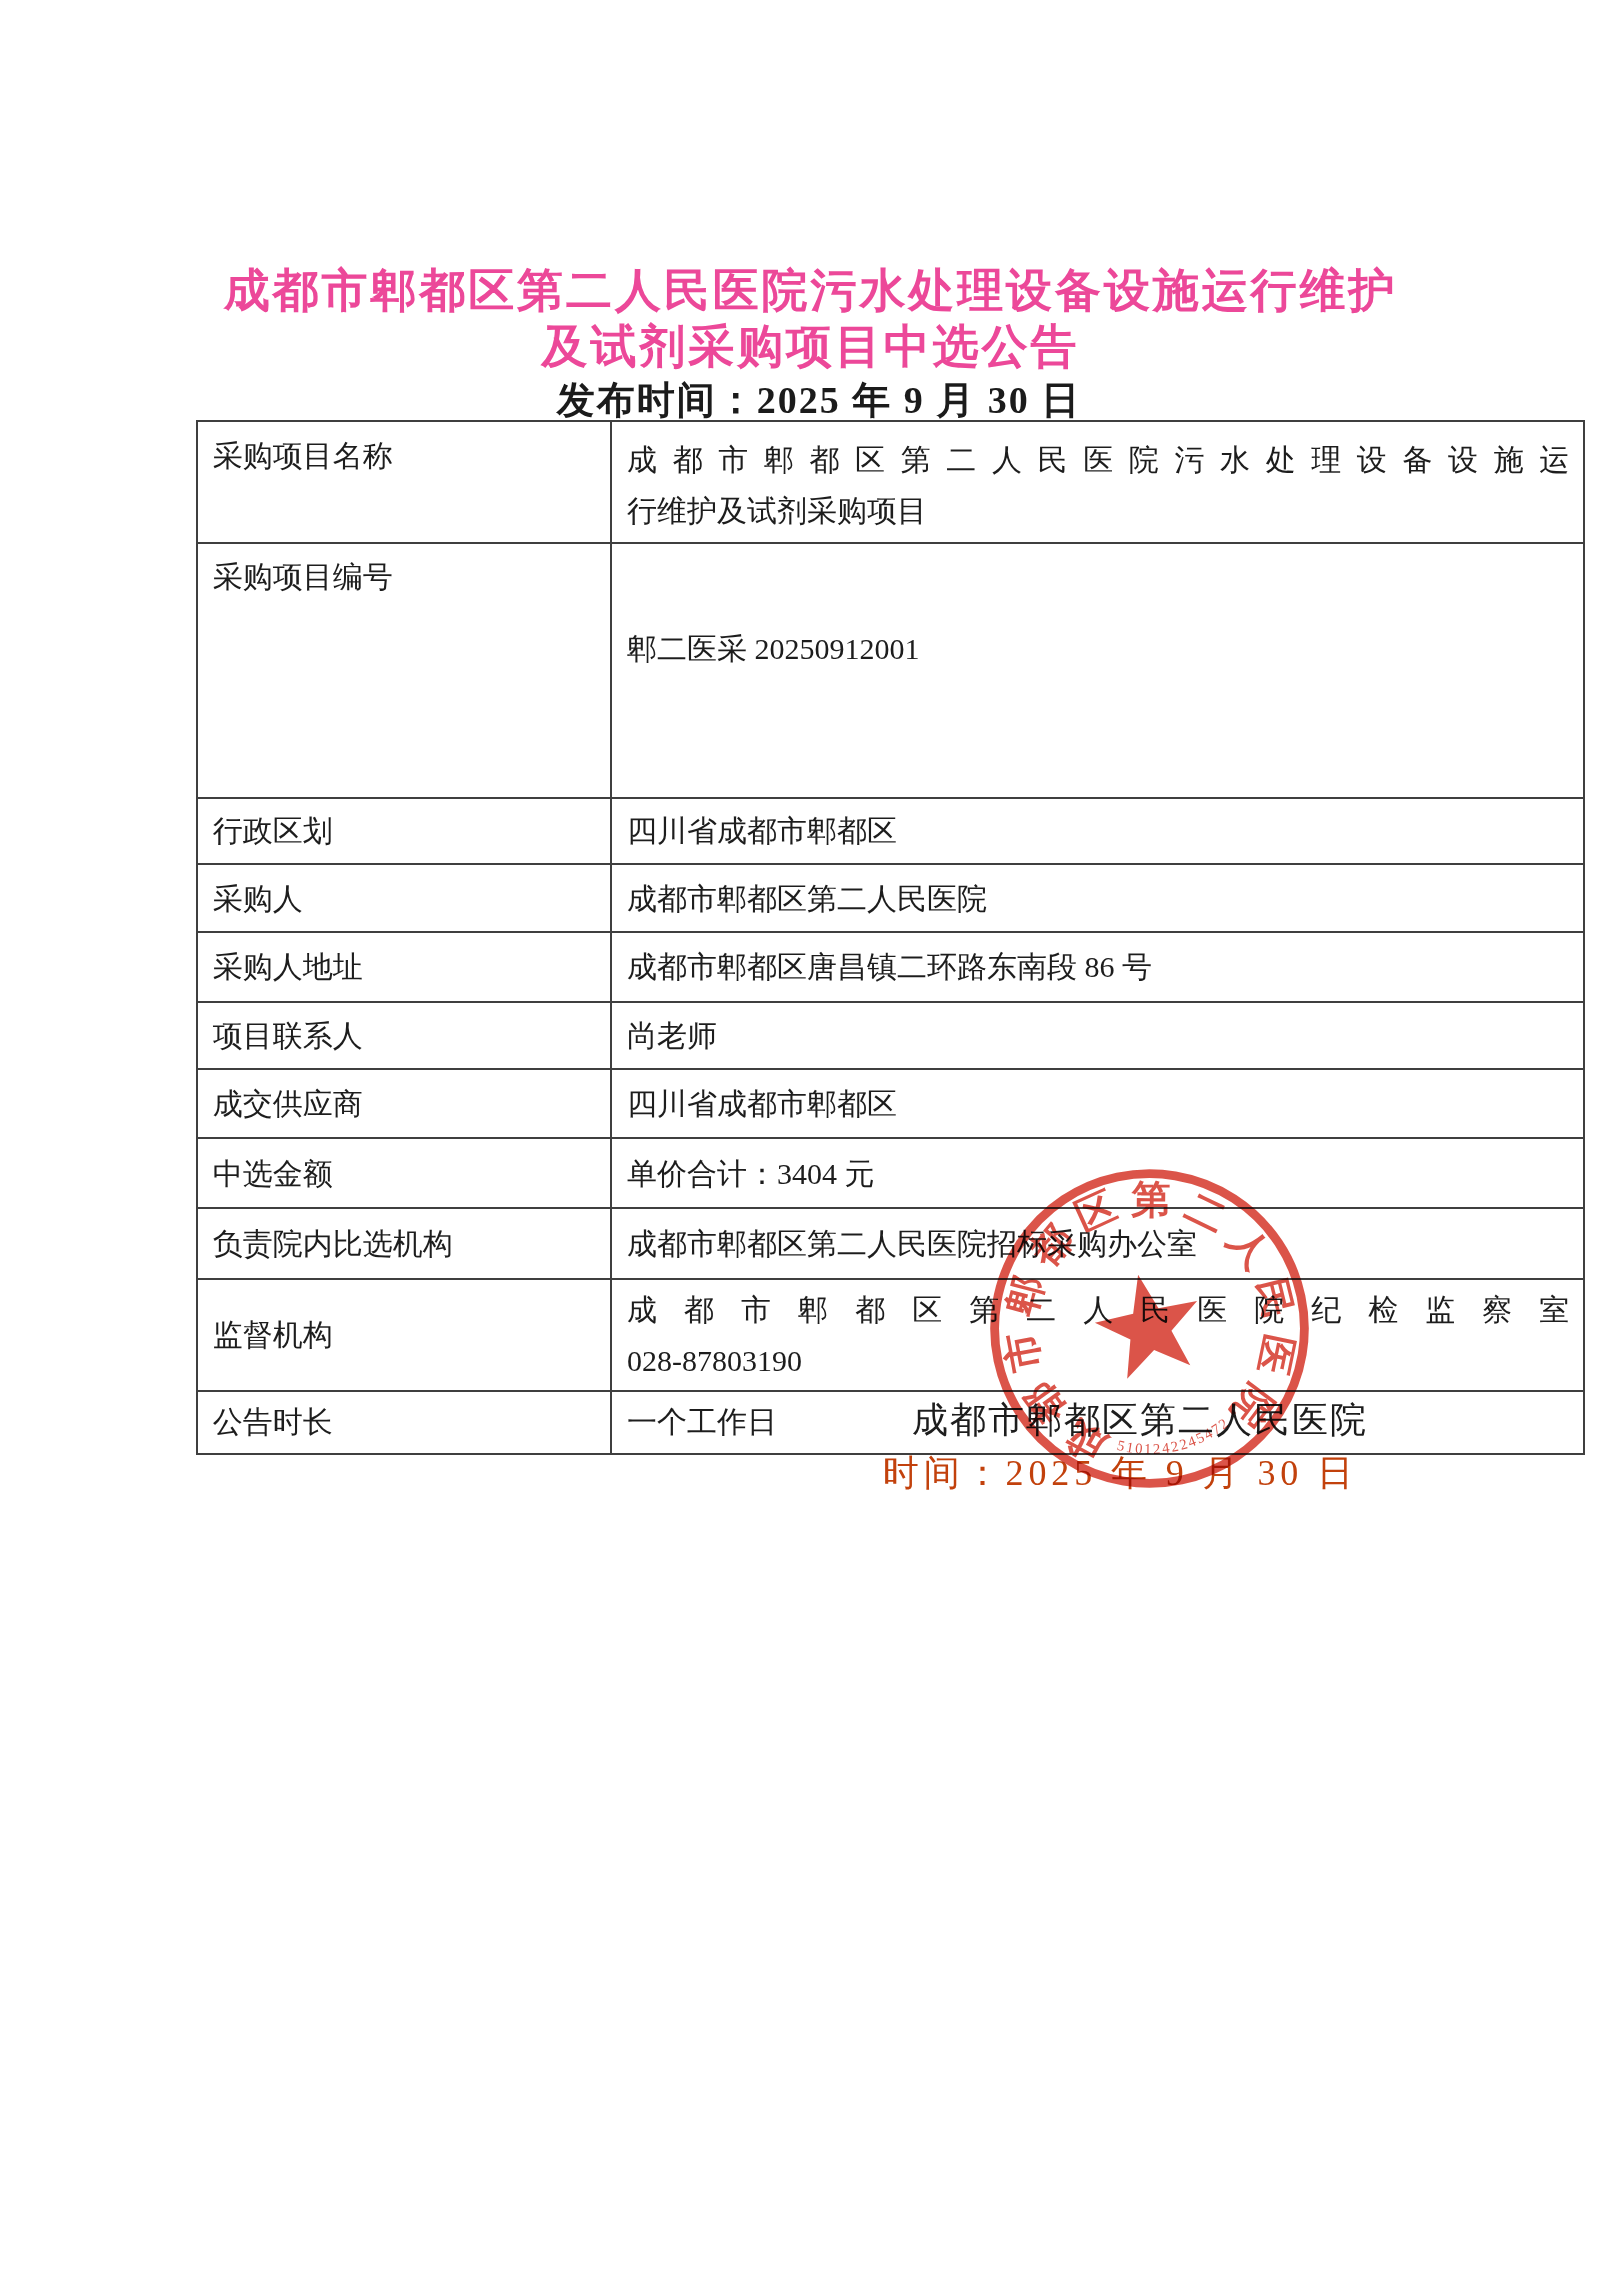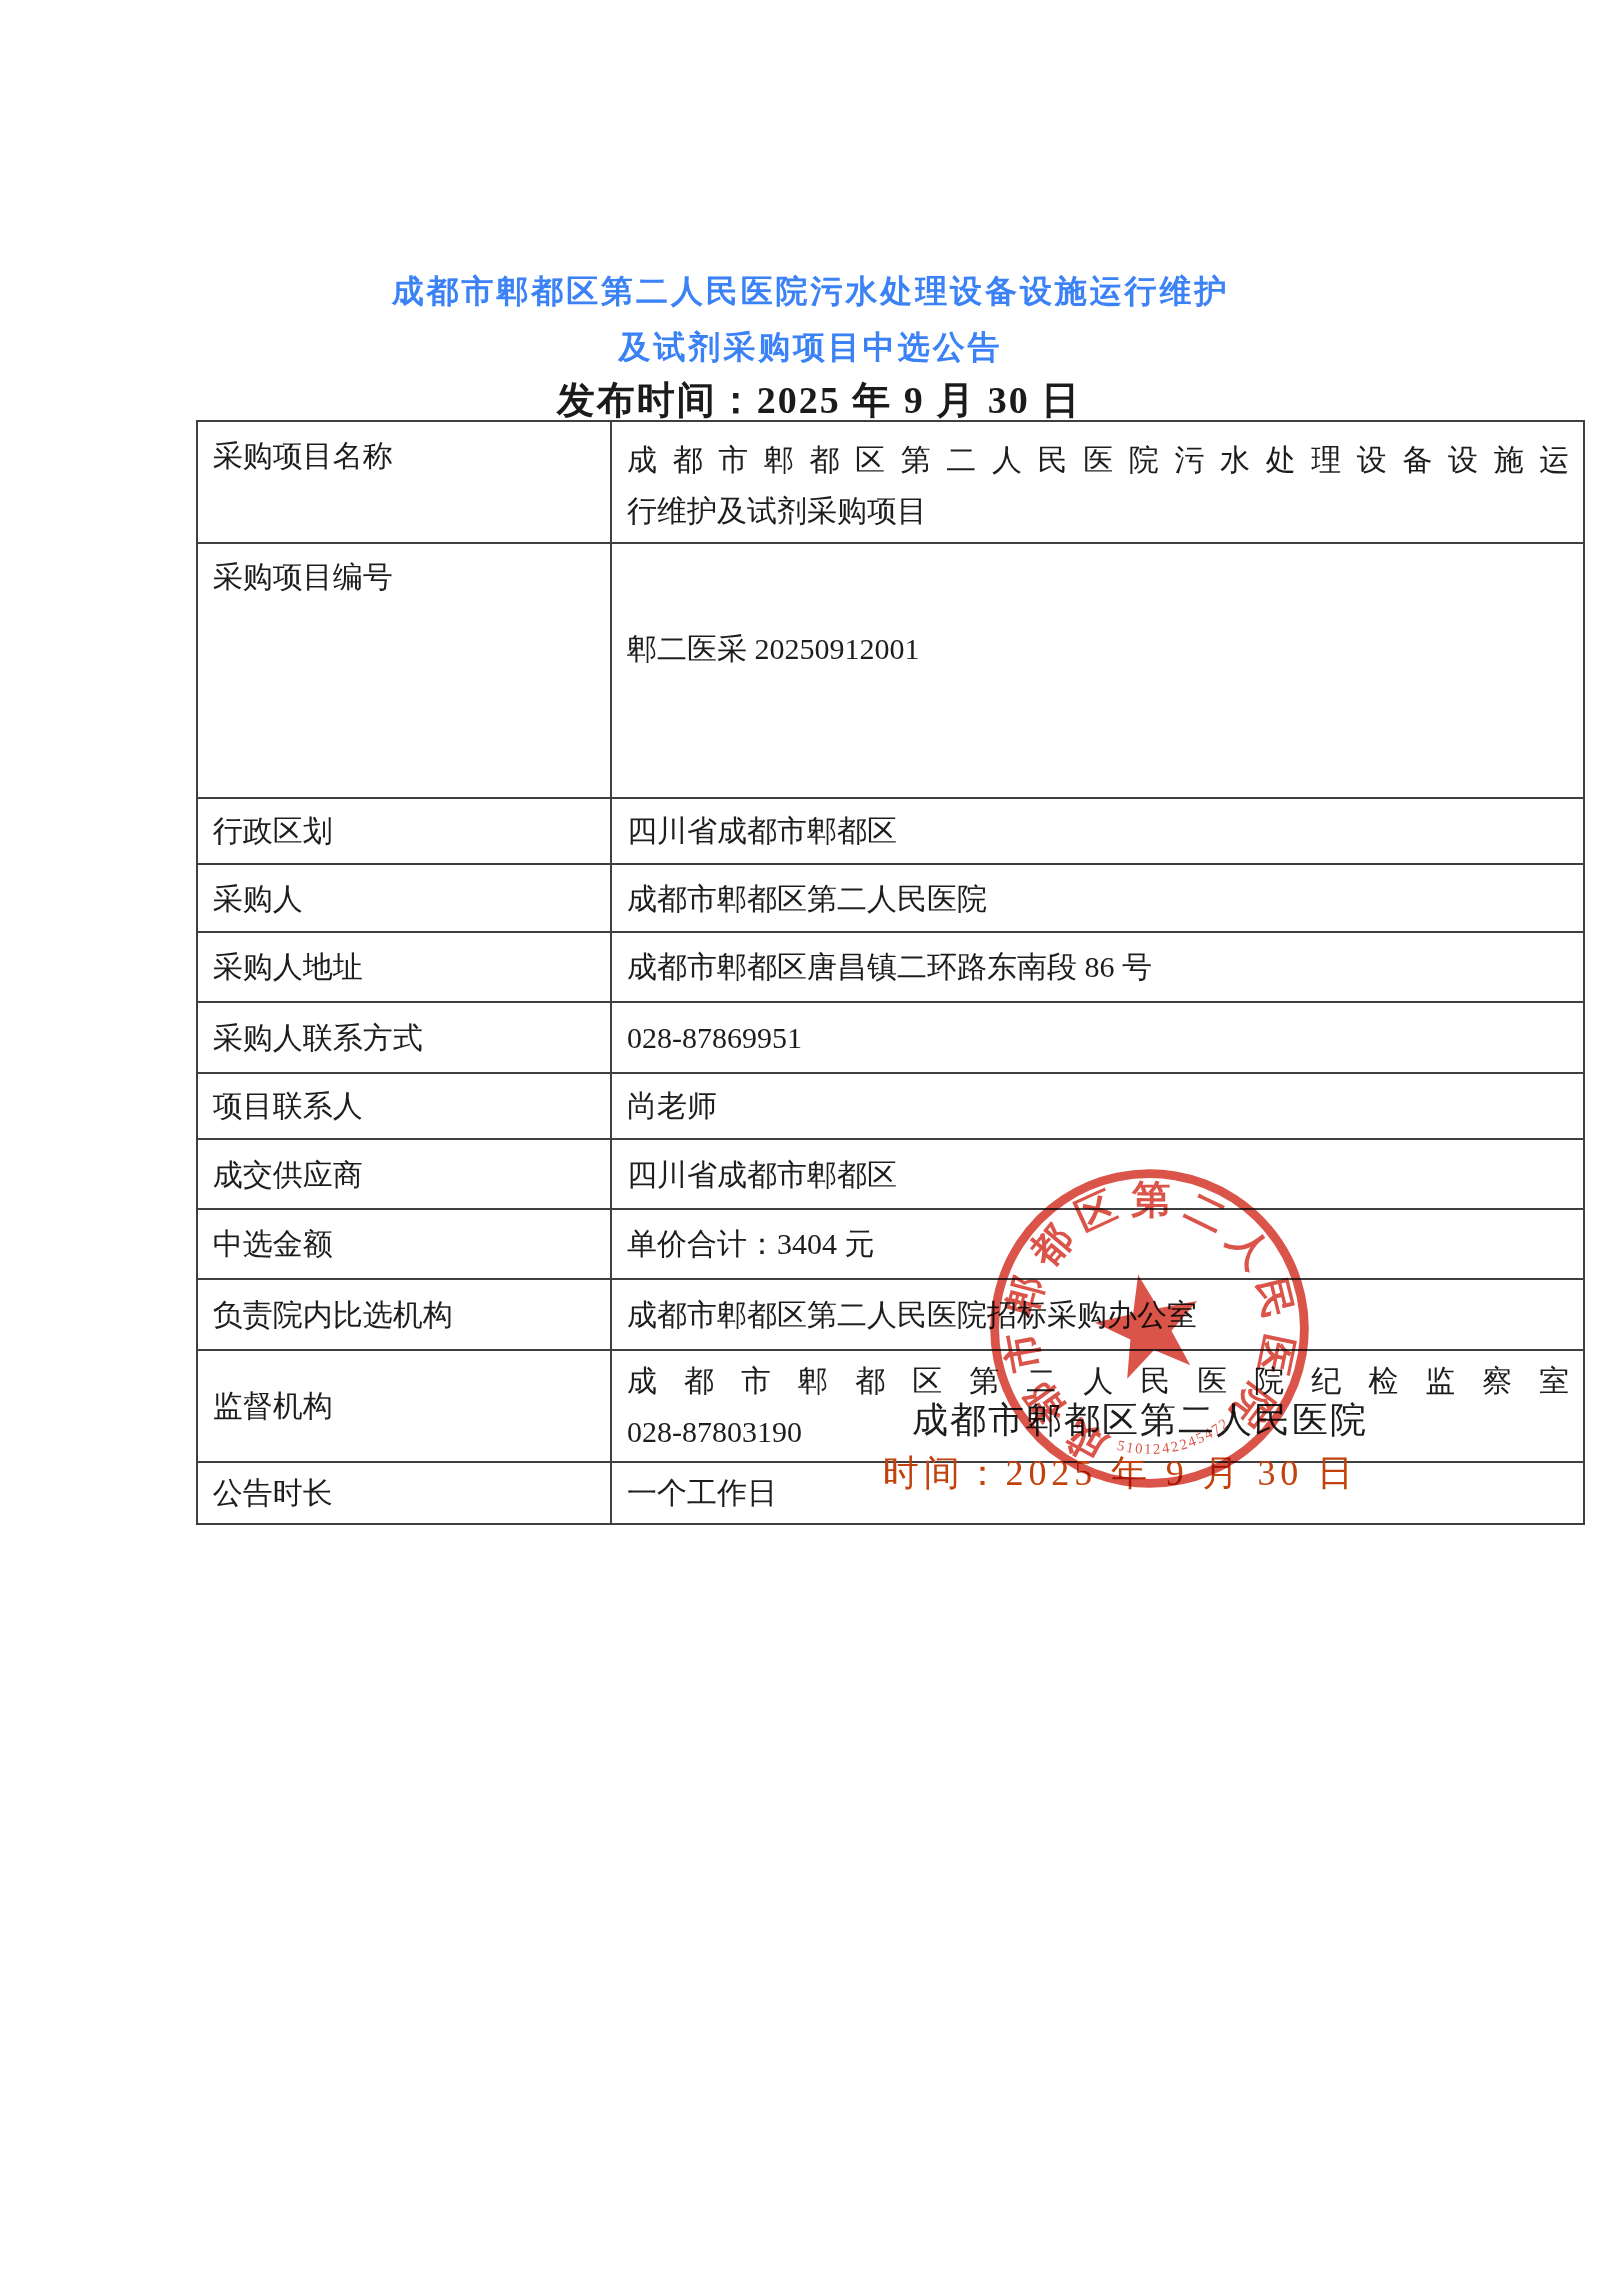--- a/index.html
+++ b/index.html
@@ -10,22 +10,22 @@
     font-family:"Liberation Serif","DejaVu Serif",serif;
     color:#161616;
     overflow:hidden;
   }
   
   .title-block{
     position:absolute;top:263px;left:0;width:100%;
     text-align:center;
   }
   .title-line{
-    font-size:32px;font-weight:700;letter-spacing:2.9px;
-    line-height:56px;color:#3b82f6;
+    font-size:46px;font-weight:700;letter-spacing:2.9px;
+    line-height:56px;color:#ec4899;
   }
   .publish-line{
     font-size:38px;font-weight:700;letter-spacing:2px;
     line-height:49px;margin-top:1px;color:#1b1b1b;padding-left:17px;
   }
   
   table.announcement{
     position:absolute;left:196px;top:420px;
     width:1389px;border-collapse:collapse;table-layout:fixed;
   }
@@ -100,24 +100,20 @@
       <td class="col-value">四川省成都市郫都区</td>
     </tr>
     <tr class="r3">
       <td class="col-label">采购人</td>
       <td class="col-value">成都市郫都区第二人民医院</td>
     </tr>
     <tr class="r4">
       <td class="col-label">采购人地址</td>
       <td class="col-value">成都市郫都区唐昌镇二环路东南段 86 号</td>
     </tr>
-    <tr class="r5">
-      <td class="col-label">采购人联系方式</td>
-      <td class="col-value">028-87869951</td>
-    </tr>
     <tr class="r6">
       <td class="col-label">项目联系人</td>
       <td class="col-value">尚老师</td>
     </tr>
     <tr class="r7">
       <td class="col-label">成交供应商</td>
       <td class="col-value">四川省成都市郫都区</td>
     </tr>
     <tr class="r8">
       <td class="col-label">中选金额</td>

